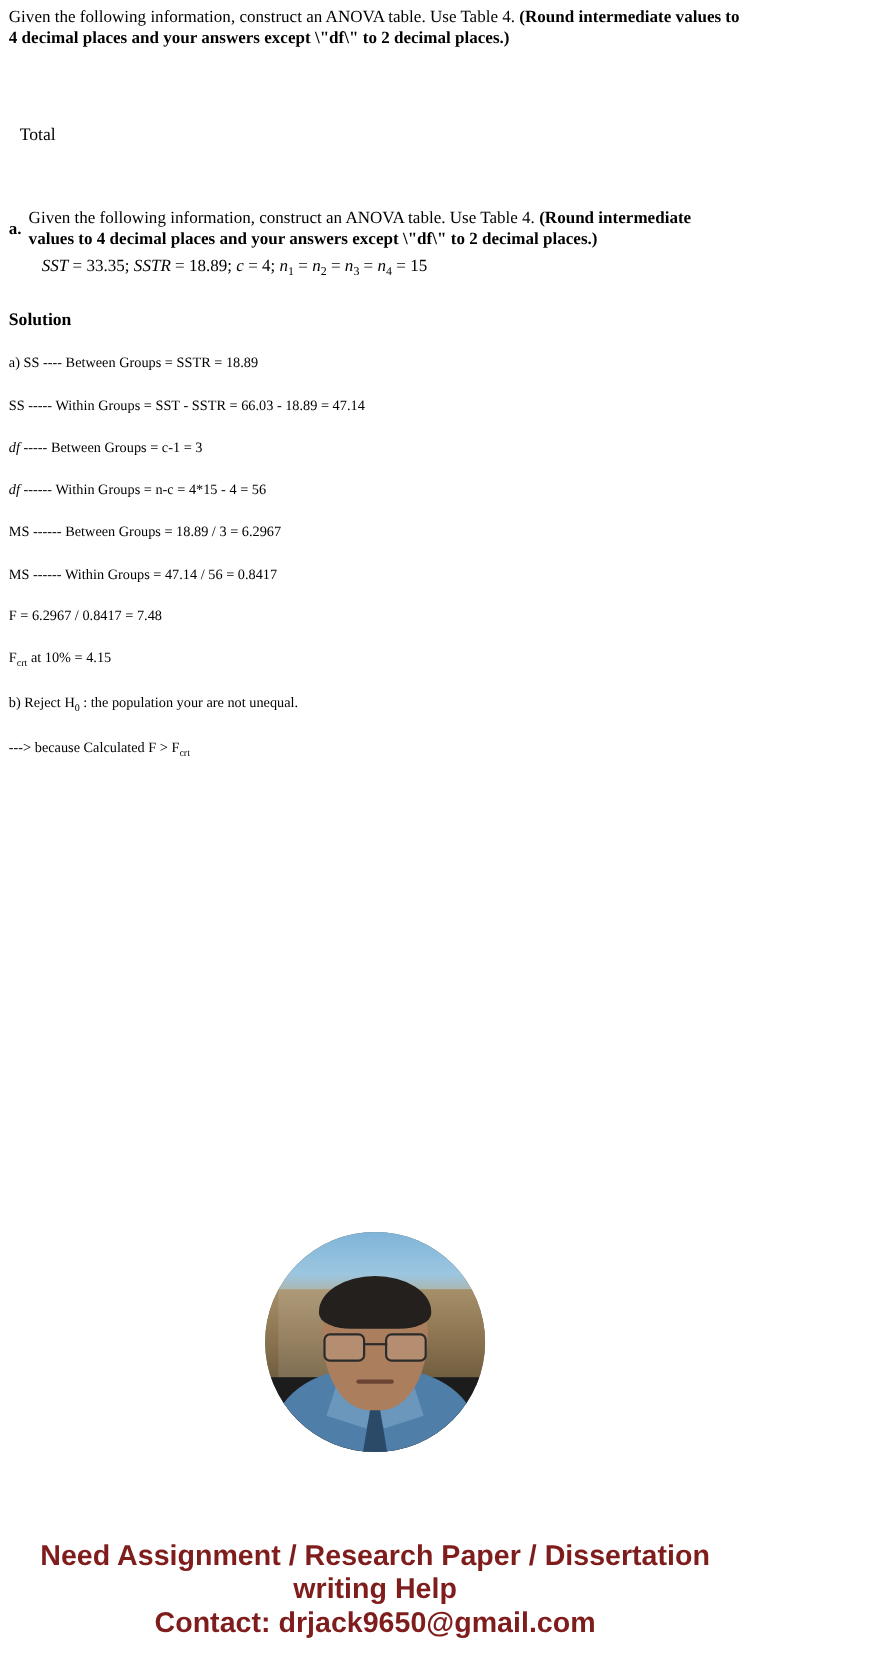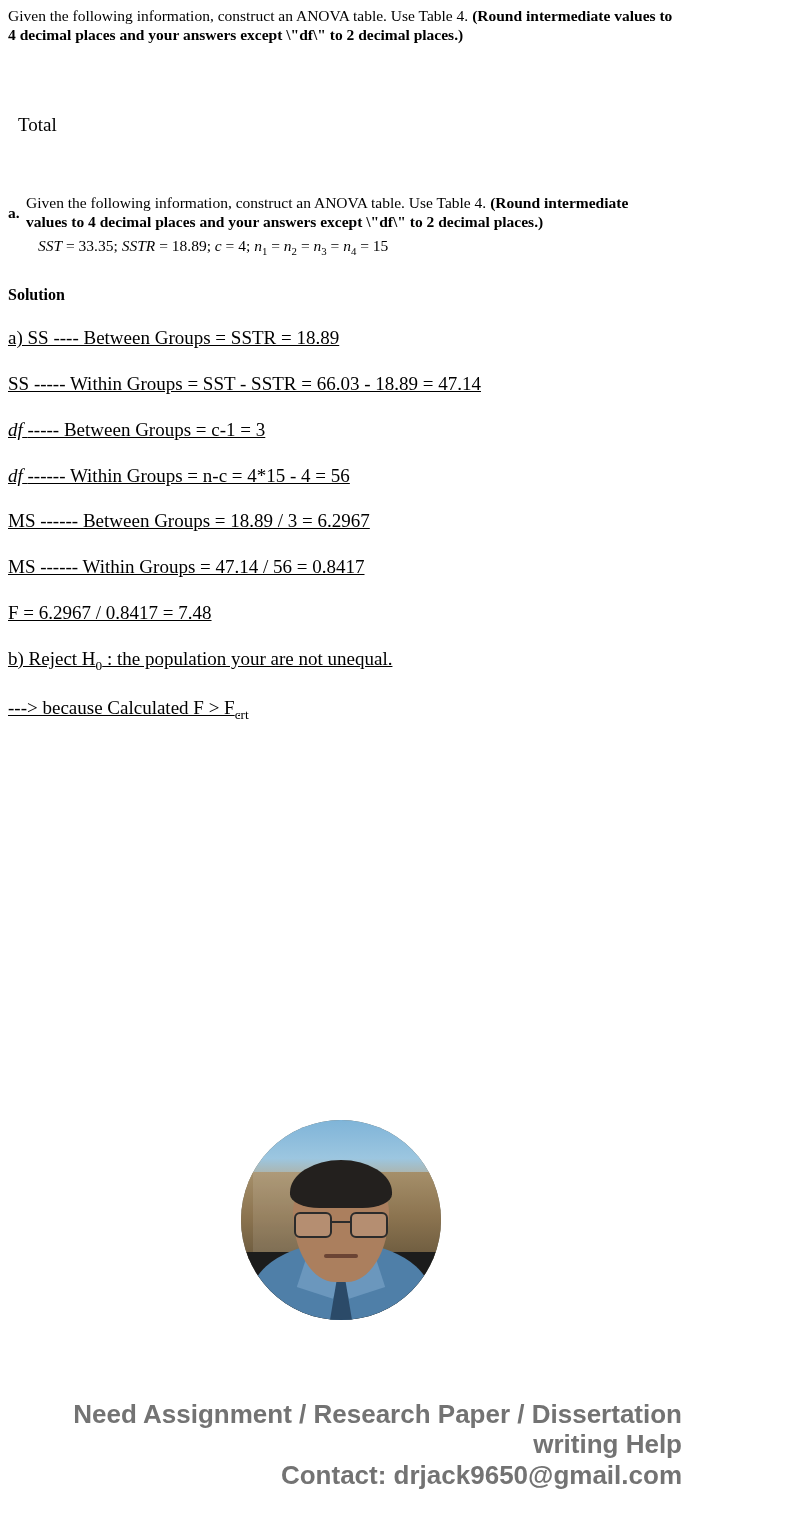--- a/index.html
+++ b/index.html
@@ -20,21 +20,21 @@
     position: relative;
     box-sizing: border-box;
   }
   .intro {
     font-size: 15.5px;
     line-height: 1.2;
     padding: 7px 8px 0 8px;
   }
   .intro b { font-weight: bold; }
   .total-row {
-    font-size: 19px;
+    font-size: 16px;
     padding: 70px 0 0 18px;
   }
   .question-block {
     display: flex;
     align-items: flex-start;
     padding: 58px 14px 0 8px;
     font-size: 15.5px;
     line-height: 1.2;
   }
   .q-label {
@@ -52,25 +52,24 @@
   }
   i, .it { font-style: italic; }
   sub { font-size: 0.7em; vertical-align: sub; }
   .solution-title {
     font-size: 16px;
     font-weight: bold;
     padding: 28px 0 0 8px;
     font-family: "Liberation Serif", serif;
   }
   .sol-line {
-    font-size: 19px;
+    font-size: 13px;
     padding: 0 8px;
     margin-top: 22px;
     line-height: 1.25;
-    text-decoration: underline;
   }
   .sol-line:first-of-type { margin-top: 22px; }
   .avatar-wrap {
     position: absolute;
     left: 0;
     right: 0;
     top: 1120px;
     display: flex;
     justify-content: center;
   }
@@ -143,26 +142,26 @@
     position: absolute; left: 36px; top: 9px; width: 22px; height: 2px; background: #2b2b2b;
   }
   .av-mouth {
     position: absolute; left: 50%; top: 134px; transform: translateX(-50%);
     width: 34px; height: 4px; background: #6b4434; border-radius: 3px;
   }
   .footer {
     position: absolute;
     left: 0; right: 0;
     top: 1400px;
-    text-align: right;
+    text-align: center;
     font-family: "Liberation Sans", sans-serif;
     font-weight: bold;
     font-size: 26px;
     line-height: 1.15;
-    color: #737373;
+    color: #7f1d1d;
   }
   .footer-line2 { margin-top: 1px; }
 </style>
 </head>
 <body>
 
 <div class="page">
 
   <div class="intro">
     <span>Given the following information, construct an ANOVA table. Use Table 4.</span>
@@ -211,20 +210,24 @@
 
   <div class="sol-line">
     <i>df</i>
     <span>------ Within Groups = n-c = 4*15 - 4 = 56</span>
   </div>
 
   <div class="sol-line">MS ------ Between Groups = 18.89 / 3 = 6.2967</div>
   <div class="sol-line">MS ------ Within Groups = 47.14 / 56 = 0.8417</div>
   <div class="sol-line">F = 6.2967 / 0.8417 = 7.48</div>
 
+  <div class="sol-line">
+    <span>F</span><sub>crt</sub>
+    <span>at 10% = 4.15</span>
+  </div>
 
   <div class="sol-line">
     <span>b) Reject H</span><sub>0</sub>
     <span>: the population your are not unequal.</span>
   </div>
 
   <div class="sol-line">
     <span>---&gt; because Calculated F &gt; F</span><sub>crt</sub>
   </div>
 

